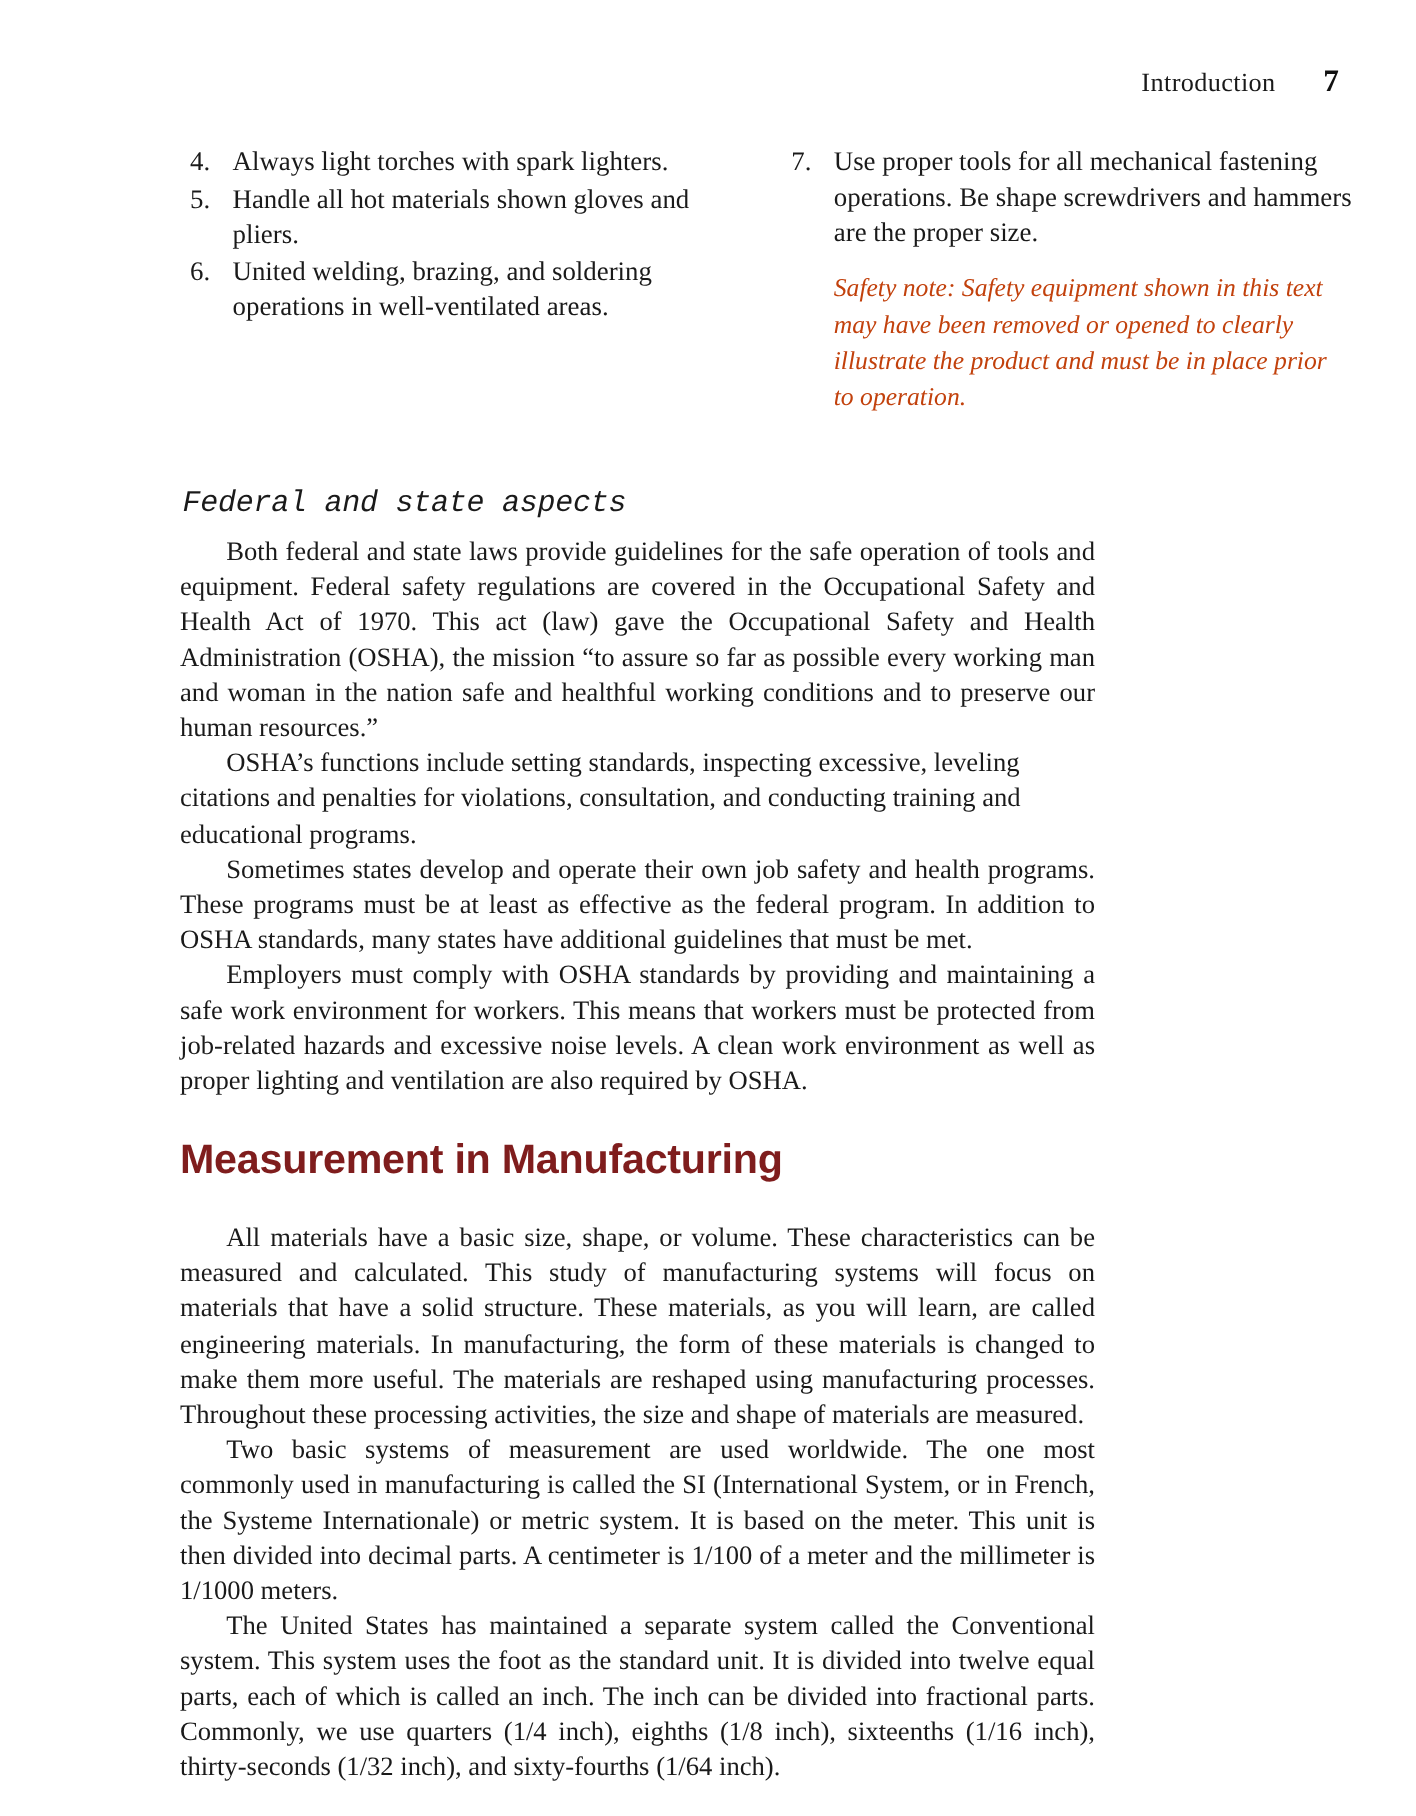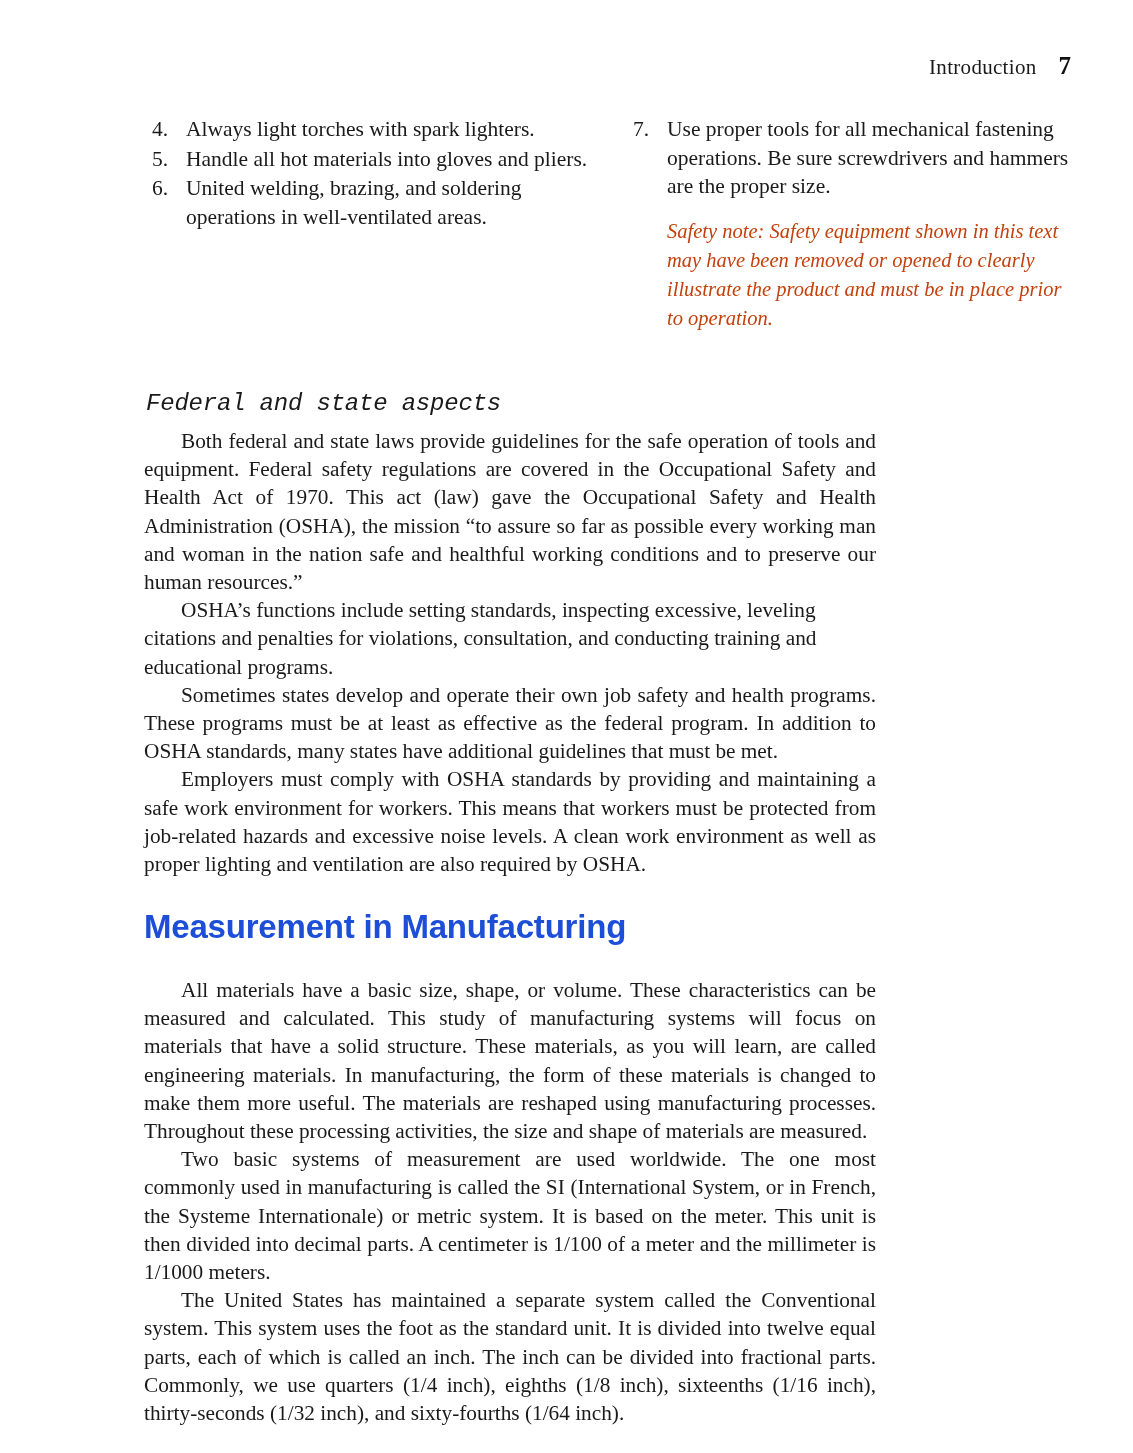--- a/index.html
+++ b/index.html
@@ -21,21 +21,21 @@
     inset: 0;
   }
 
   
   .runhead {
     position: absolute;
     top: 52px;
     right: 62px;
     display: flex;
     align-items: baseline;
-    gap: 22px;
+    gap: 38px;
   }
   .runhead-title {
     font-family: "Liberation Serif", "DejaVu Serif", serif;
     font-size: 21px;
     letter-spacing: 0.3px;
     color: #1a1a1a;
   }
   .runhead-page {
     font-family: "Liberation Serif", "DejaVu Serif", serif;
     font-size: 25px;
@@ -115,21 +115,21 @@
 
   
   .main-head {
     position: absolute;
     left: 144px;
     top: 908px;
     font-family: "Liberation Sans", "DejaVu Sans", sans-serif;
     font-weight: bold;
     font-size: 33px;
     letter-spacing: -0.2px;
-    color: #1d4ed8;
+    color: #7f1d1d;
   }
 </style>
 </head>
 <body>
 
 <div class="page">
 
   <div class="runhead">
     <span class="runhead-title">Introduction</span>
     <span class="runhead-page">7</span>
@@ -137,32 +137,32 @@
 
   <div class="lists">
 
     <div class="list-col">
       <div class="list-item">
         <span class="list-num">4.</span>
         <span class="list-text">Always light torches with spark lighters.</span>
       </div>
       <div class="list-item">
         <span class="list-num">5.</span>
-        <span class="list-text">Handle all hot materials into gloves and pliers.</span>
+        <span class="list-text">Handle all hot materials shown gloves and pliers.</span>
       </div>
       <div class="list-item">
         <span class="list-num">6.</span>
         <span class="list-text">United welding, brazing, and soldering operations in well-ventilated areas.</span>
       </div>
     </div>
 
     <div class="list-col">
       <div class="list-item">
         <span class="list-num">7.</span>
-        <span class="list-text">Use proper tools for all mechanical fastening operations. Be sure screwdrivers and hammers are the proper size.</span>
+        <span class="list-text">Use proper tools for all mechanical fastening operations. Be shape screwdrivers and hammers are the proper size.</span>
       </div>
       <div class="safety-note">Safety note: Safety equipment shown in this text may have been removed or opened to clearly illustrate the product and must be in place prior to operation.</div>
     </div>
 
   </div>
 
   <div class="sub-head">Federal and state aspects</div>
 
   <div class="body-block" id="block-federal">
     <p class="para">Both federal and state laws provide guidelines for the safe operation of tools and equipment. Federal safety regulations are covered in the Occupational Safety and Health Act of 1970. This act (law) gave the Occupational Safety and Health Administration (OSHA), the mission “to assure so far as possible every working man and woman in the nation safe and healthful working conditions and to preserve our human resources.”</p>

